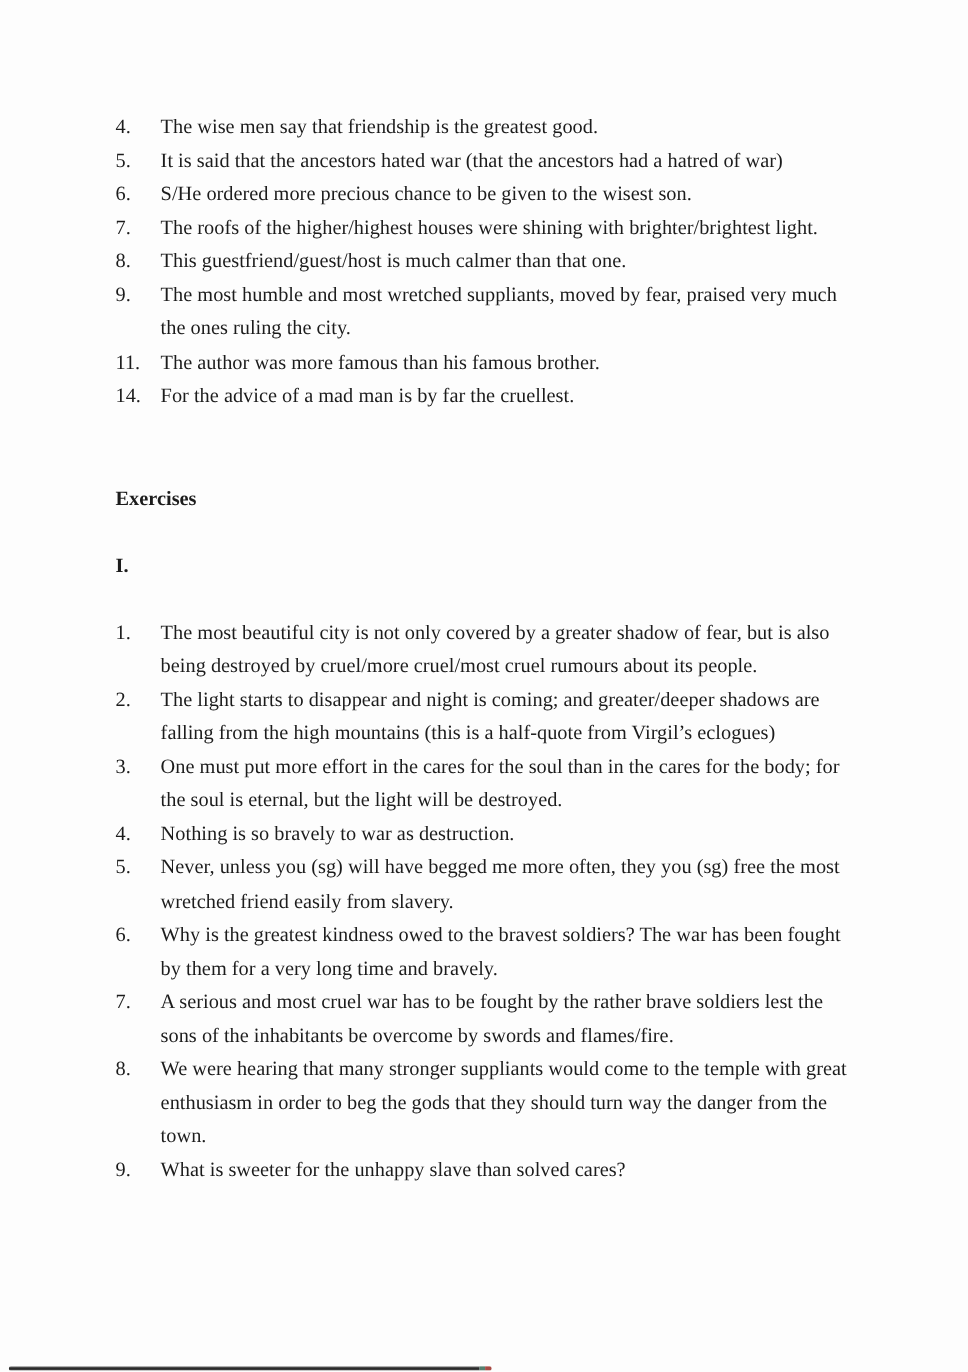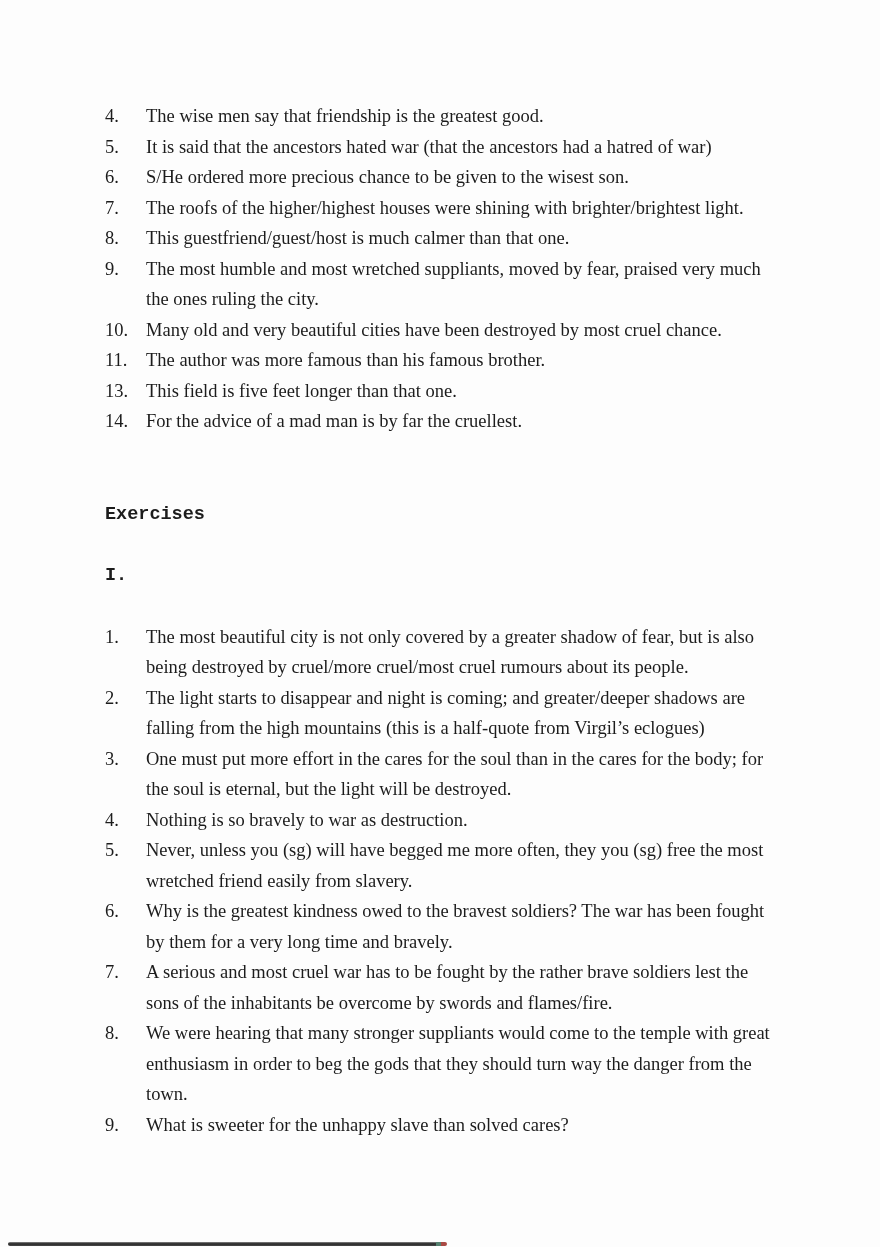--- a/index.html
+++ b/index.html
@@ -16,21 +16,21 @@
     font-family:"Liberation Serif","DejaVu Serif",serif;
     font-size:18.5px;
     line-height:30.5px;
     color:#1c1c1c;
   }
   .list{display:block;}
   .item{display:flex;align-items:flex-start;}
   .num{flex:0 0 41px;}
   .txt{flex:1;}
   .it{}
-  .heading{font-weight:bold;font-family:Liberation Mono, monospace;}
+  .heading{font-weight:bold;}
   #exercises-heading{margin-top:63px;}
   #section-heading{margin-top:31px;}
   #list-b{margin-top:30px;}
   .progress{
     position:absolute;
     display:flex;
     border-radius:2px;
     overflow:hidden;
   }
   .progress .seg{height:100%;}
@@ -62,30 +62,22 @@
       </div>
       <div class="item">
         <span class="num">8.</span>
         <span class="txt"><span>This guestfriend/guest/host is much calmer than that one.</span></span>
       </div>
       <div class="item">
         <span class="num">9.</span>
         <span class="txt"><span>The most humble and most wretched suppliants, moved by fear, praised very much the ones ruling the city.</span></span>
       </div>
       <div class="item">
-        <span class="num">10.</span>
-        <span class="txt"><span>Many old and very beautiful cities have been destroyed by most cruel chance.</span></span>
-      </div>
-      <div class="item">
         <span class="num">11.</span>
         <span class="txt"><span>The author was more famous than his famous brother.</span></span>
-      </div>
-      <div class="item">
-        <span class="num">13.</span>
-        <span class="txt"><span>This field is five feet longer than that one.</span></span>
       </div>
       <div class="item">
         <span class="num">14.</span>
         <span class="txt"><span>For the advice of a mad man is by far the cruellest.</span></span>
       </div>
     </div>
 
   <div class="heading" id="exercises-heading">Exercises</div>
 
   <div class="heading" id="section-heading">I.</div>

